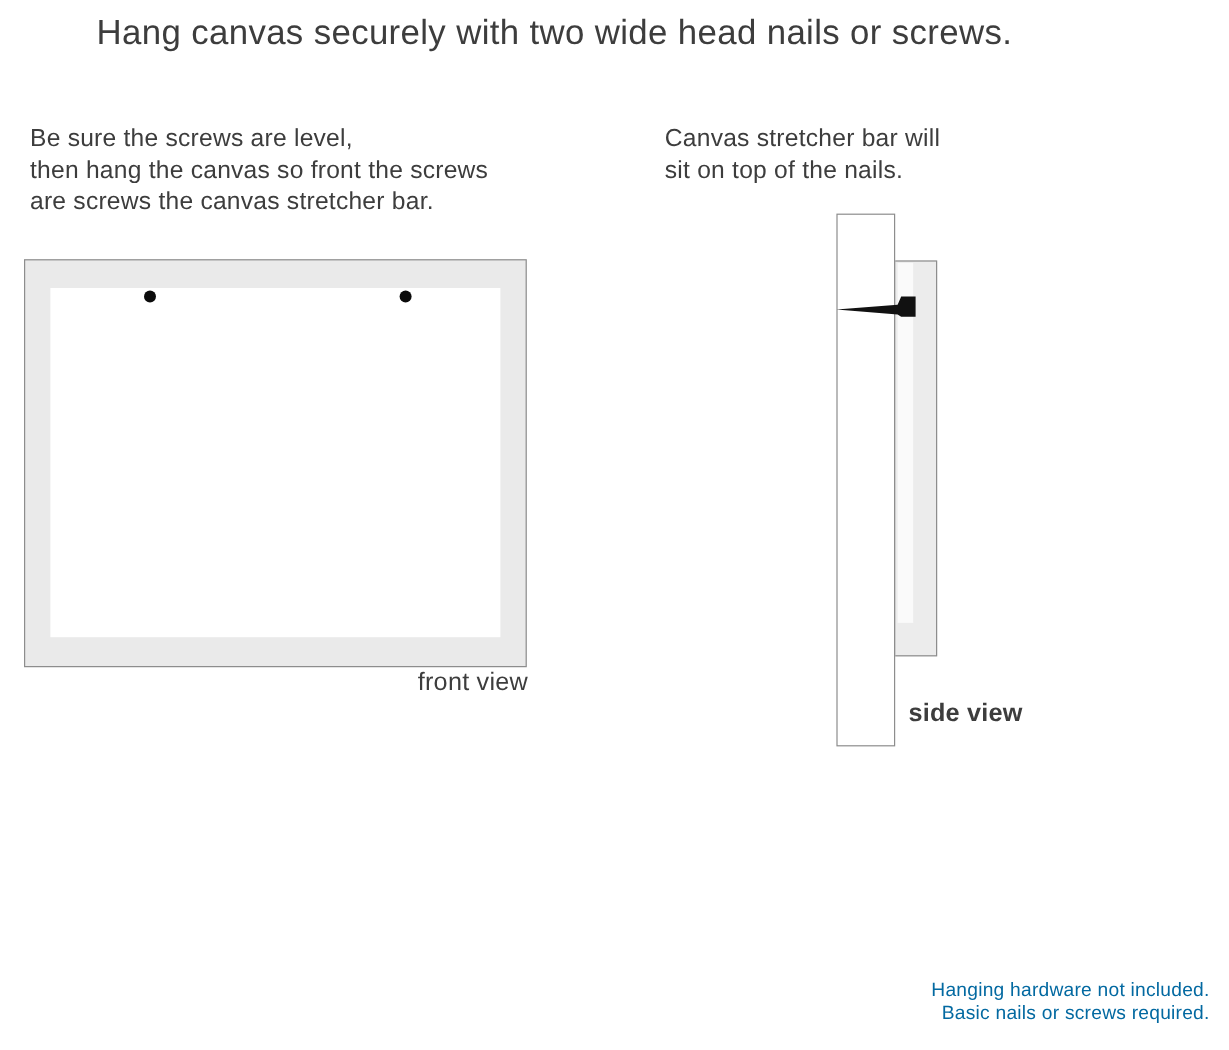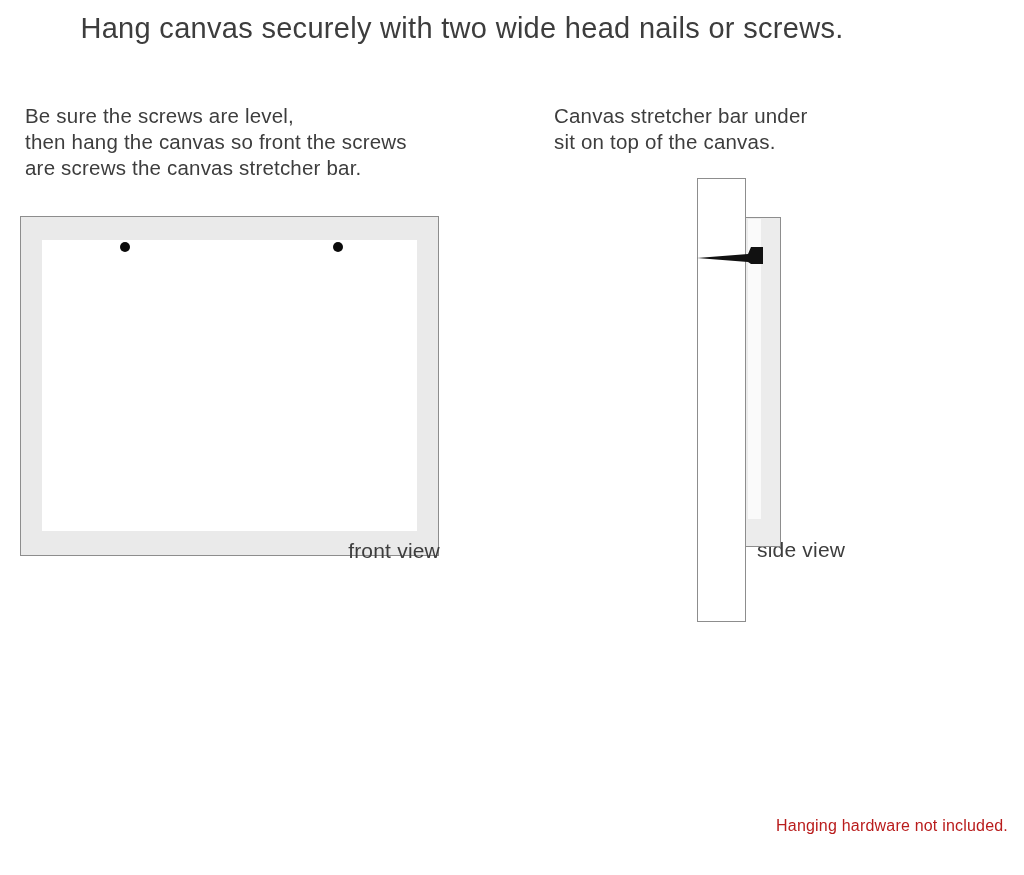--- a/index.html
+++ b/index.html
@@ -66,27 +66,28 @@
   }
   .screw-dot.left  { left: 99px; }
   .screw-dot.right { left: 312px; }
 
   .view-label {
     font-size: 21px;
     letter-spacing: 0.2px;
   }
   .front-label {
     left: 240px;
-    top: 539px;
+    top: 557px;
     width: 200px;
     text-align: right;
   }
   .side-label {
     left: 757px;
-    top: 538px;
+    top: 583px;
+    font-weight: bold;
   }
 
   
   .side-canvas {
     left: 745px;
     top: 217px;
     width: 36px;
     height: 330px;
     background: #ececec;
     border: 1px solid #8d8d8d;
@@ -120,55 +121,56 @@
   }
 
   .footer-note {
     left: 700px;
     top: 816px;
     width: 308px;
     text-align: right;
     font-size: 16px;
     line-height: 19px;
     letter-spacing: 0.2px;
-    color: #b91c1c;
+    color: #0369a1;
   }
   .footer-note span { display: block; }
 </style>
 </head>
 <body>
 
 <div class="page">
 
   <div class="abs title">Hang canvas securely with two wide head nails or screws.</div>
 
   <div class="abs instr instr-left">
     <span>Be sure the screws are level,</span>
     <span>then hang the canvas so front the screws</span>
     <span>are screws the canvas stretcher bar.</span>
   </div>
 
   <div class="abs instr instr-right">
-    <span>Canvas stretcher bar under</span>
-    <span>sit on top of the canvas.</span>
+    <span>Canvas stretcher bar will</span>
+    <span>sit on top of the nails.</span>
   </div>
 
   <div class="abs front-frame">
     <div class="front-inner"></div>
     <div class="screw-dot left"></div>
     <div class="screw-dot right"></div>
   </div>
   <div class="abs view-label front-label">front view</div>
 
   <div class="abs side-canvas">
     <div class="side-canvas-inner"></div>
   </div>
   <div class="abs side-wall"></div>
   <svg class="abs nail-svg" viewBox="0 0 70 26" xmlns="http://www.w3.org/2000/svg">
     <polygon points="2,16 53,12 56,5 68,5 68,22 56,22 53,20" fill="#111111"></polygon>
   </svg>
   <div class="abs view-label side-label">side view</div>
 
   <div class="abs footer-note">
     <span>Hanging hardware not included.</span>
+    <span>Basic nails or screws required.</span>
   </div>
 
 </div>
 
 </body></html>

